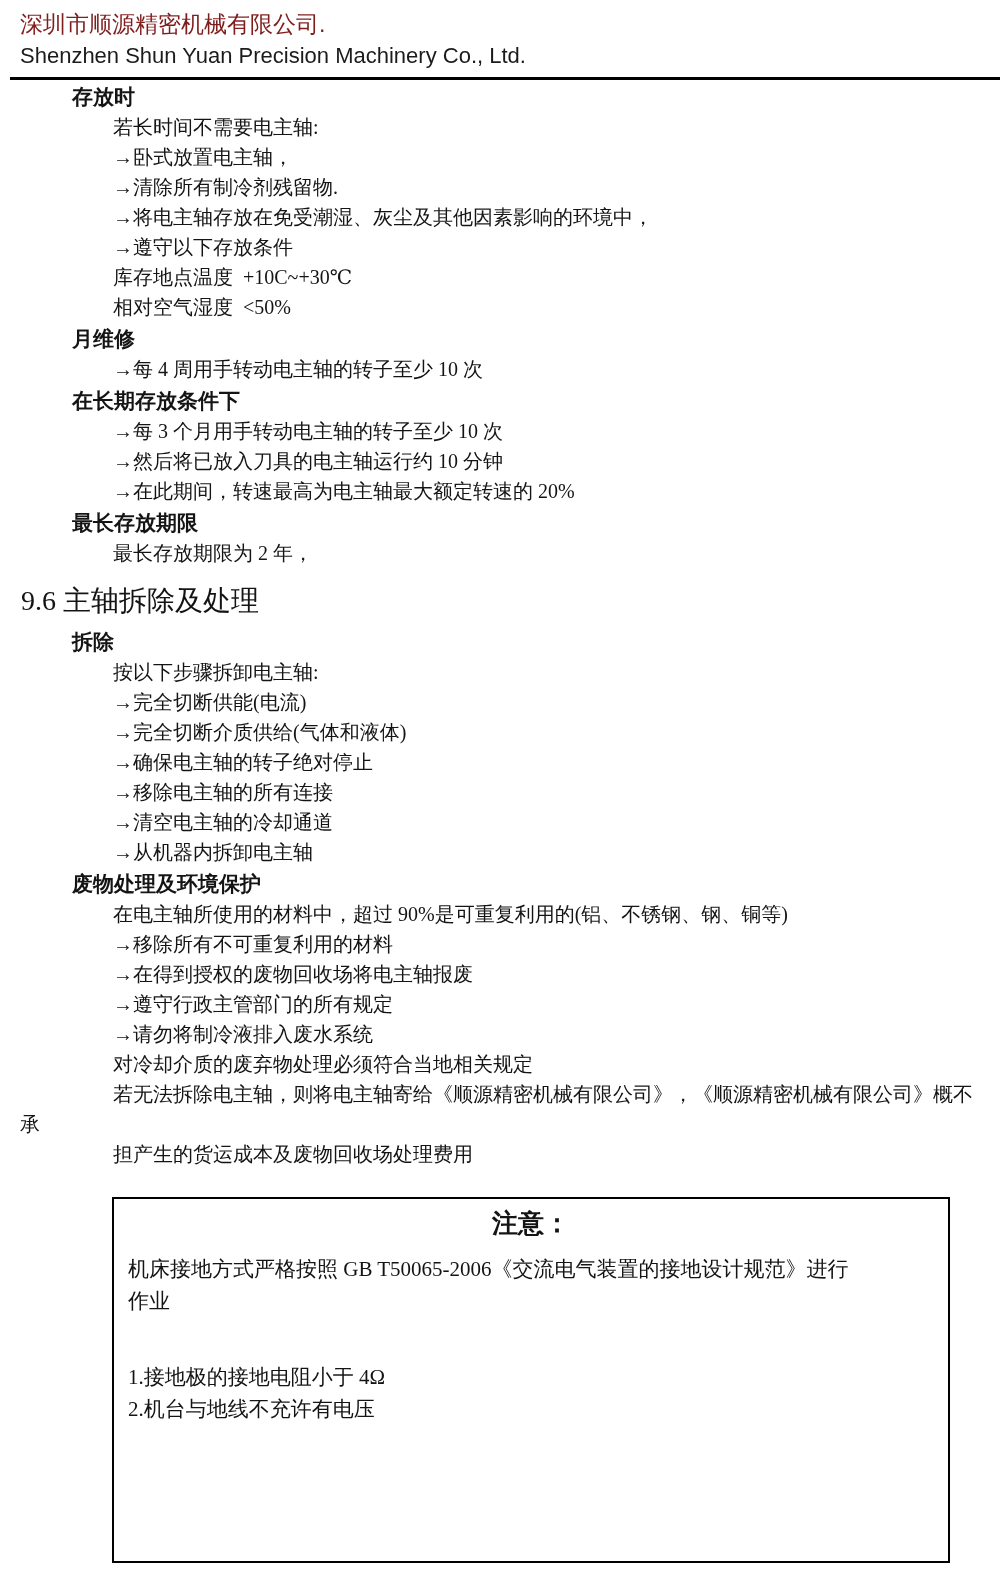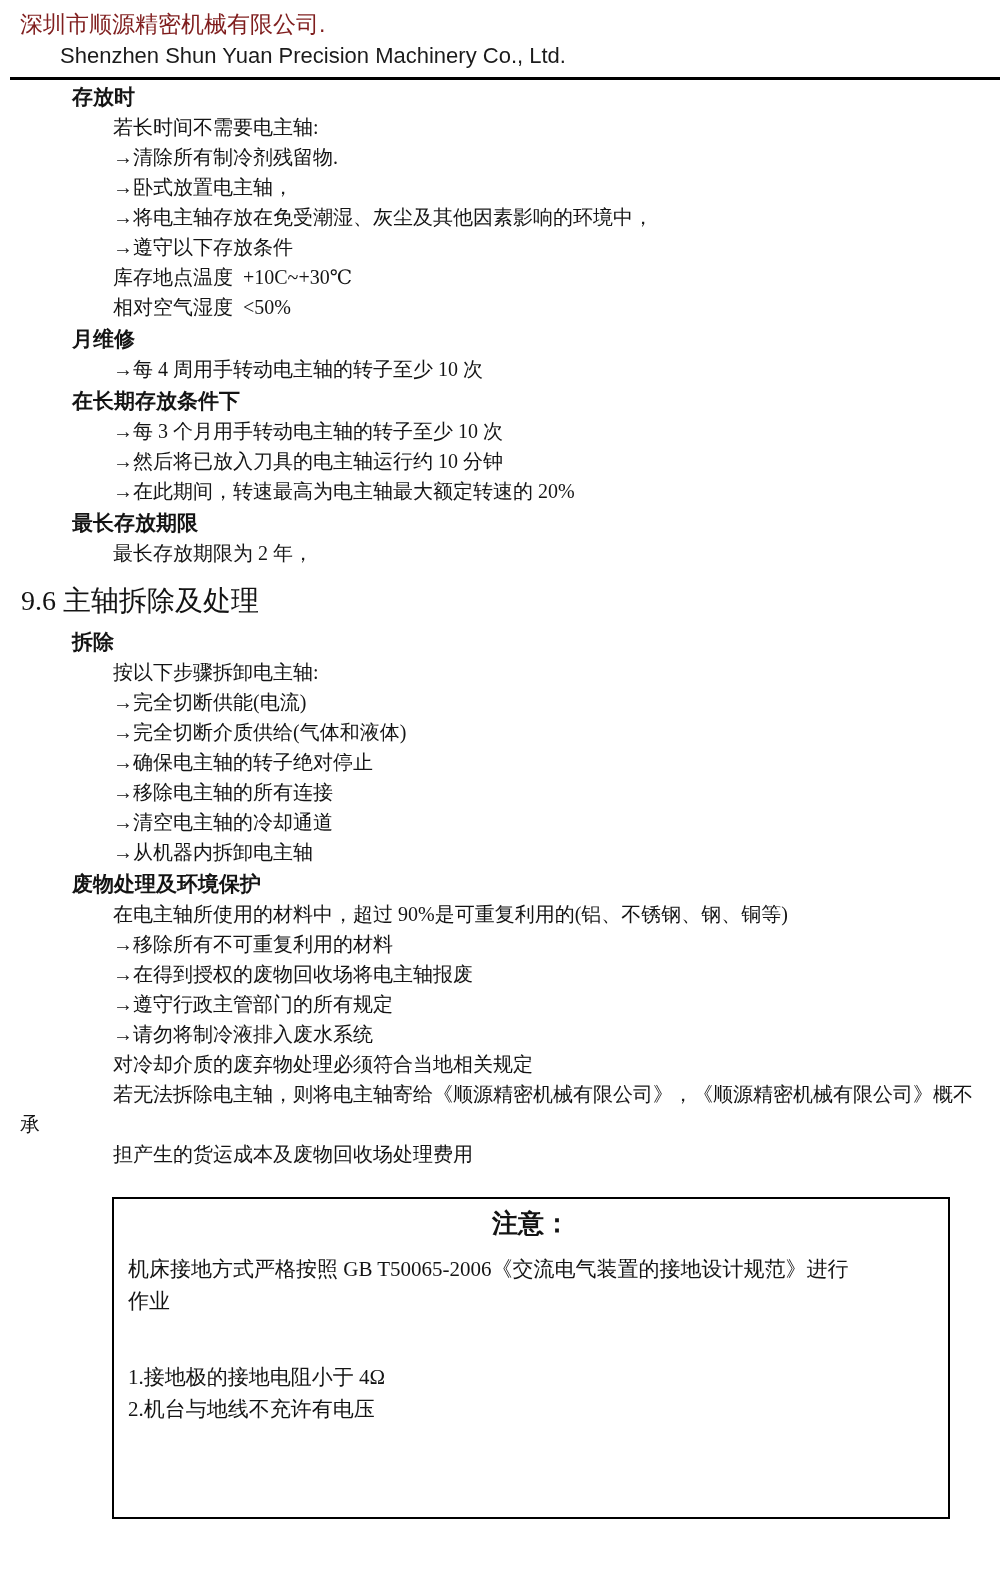--- a/index.html
+++ b/index.html
@@ -13,55 +13,55 @@
 
   
   .hdr-zh {
     padding:6px 0 0 20px;
     font-family:"Liberation Sans","DejaVu Sans",sans-serif;
     font-size:23px; line-height:36px; color:#7f1d1d;
   }
   .hdr-en {
     padding-left:20px;
     font-family:"Liberation Sans","DejaVu Sans",sans-serif;
-    font-size:22px; line-height:28px; color:#1b1b1b;margin-left:40px;
+    font-size:22px; line-height:28px; color:#1b1b1b;
   }
   .rule { margin:7px 0 0 10px; border-top:3px solid #000; height:0; }
 
   
   .h1 { margin:2px 0 0 72px; font-weight:bold; font-size:21px; line-height:30px; }
   .t  { margin-left:113px; font-size:20px; line-height:30px; white-space:pre-wrap; }
   .edge { margin-left:20px; font-size:20px; line-height:30px; }
   .sec-title { margin:12px 0 5px 21px; font-weight:normal; font-size:28px; line-height:42px; }
 
   
   .notice {
     box-sizing:border-box;
     margin:28px 0 0 112px;
-    width:838px; height:322px;
+    width:838px; height:366px;
     border:2px solid #000;
     background:#ffffff;
   }
   .notice-title { margin-top:8px; text-align:center; font-weight:bold; font-size:26px; line-height:34px; }
   .notice-body  { margin:12px 16px 0 14px; font-size:21px; line-height:32px; }
   .notice-rules { margin:44px 16px 0 14px; font-size:21px; line-height:32px; }
 </style>
 </head>
 <body>
 
 <div class="page">
 
   <div class="hdr-zh">深圳市顺源精密机械有限公司.</div>
   <div class="hdr-en">Shenzhen Shun Yuan Precision Machinery Co., Ltd.</div>
   <div class="rule"></div>
 
   <div class="h1">存放时</div>
   <div class="t">若长时间不需要电主轴:</div>
+  <div class="t">→卧式放置电主轴，</div>
   <div class="t">→清除所有制冷剂残留物.</div>
-  <div class="t">→卧式放置电主轴，</div>
   <div class="t">→将电主轴存放在免受潮湿、灰尘及其他因素影响的环境中，</div>
   <div class="t">→遵守以下存放条件</div>
   <div class="t">库存地点温度  +10C~+30℃</div>
   <div class="t">相对空气湿度  &lt;50%</div>
 
   <div class="h1">月维修</div>
   <div class="t">→每 4 周用手转动电主轴的转子至少 10 次</div>
 
   <div class="h1">在长期存放条件下</div>
   <div class="t">→每 3 个月用手转动电主轴的转子至少 10 次</div>

